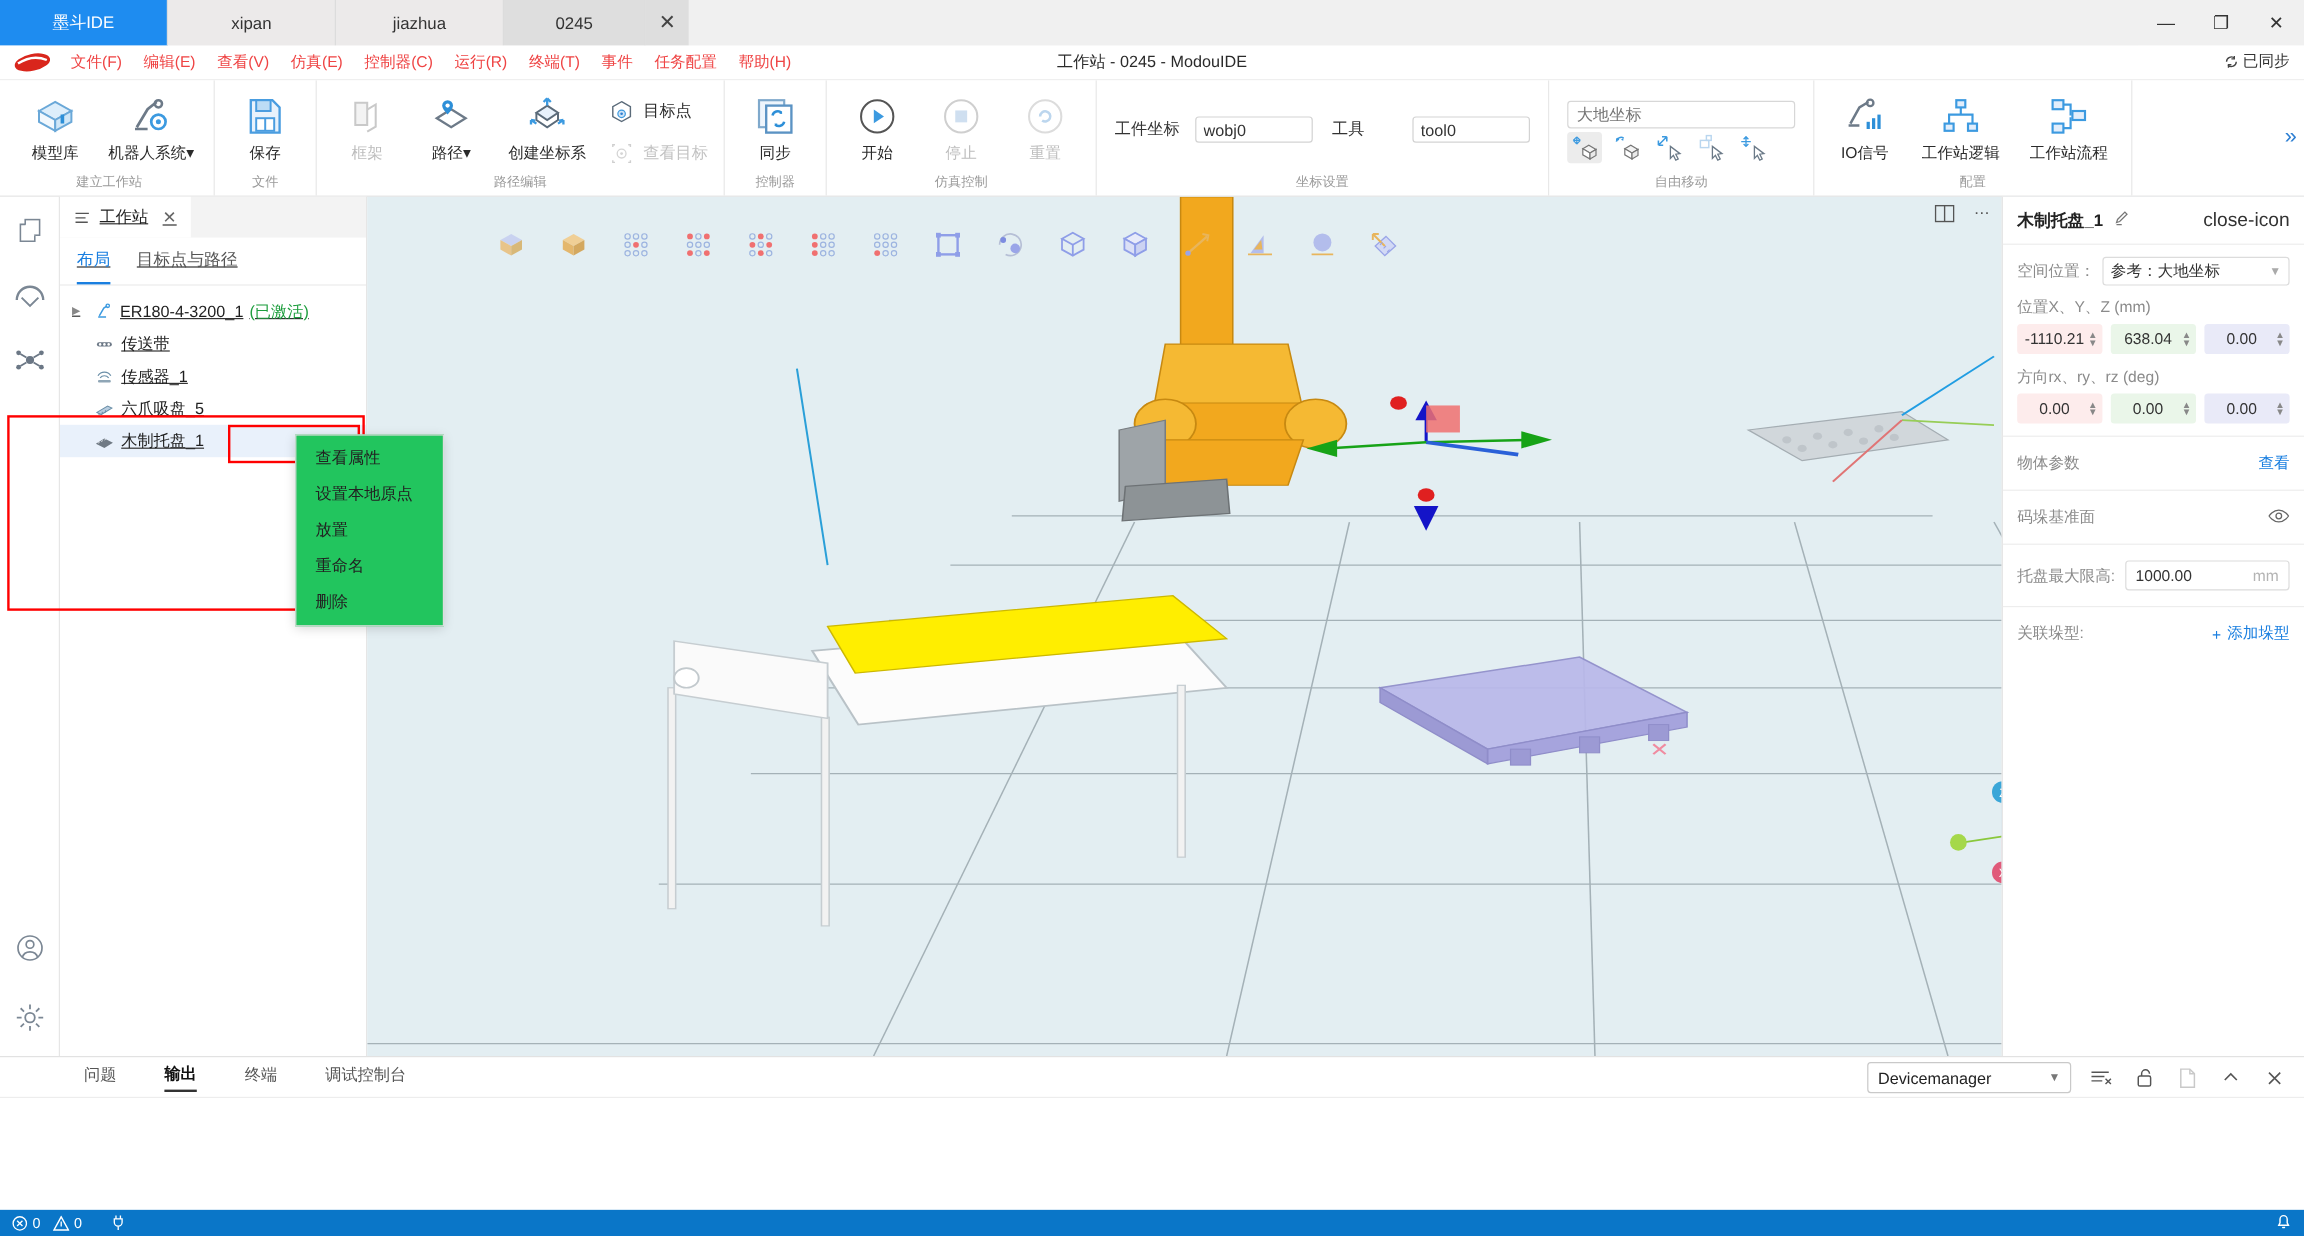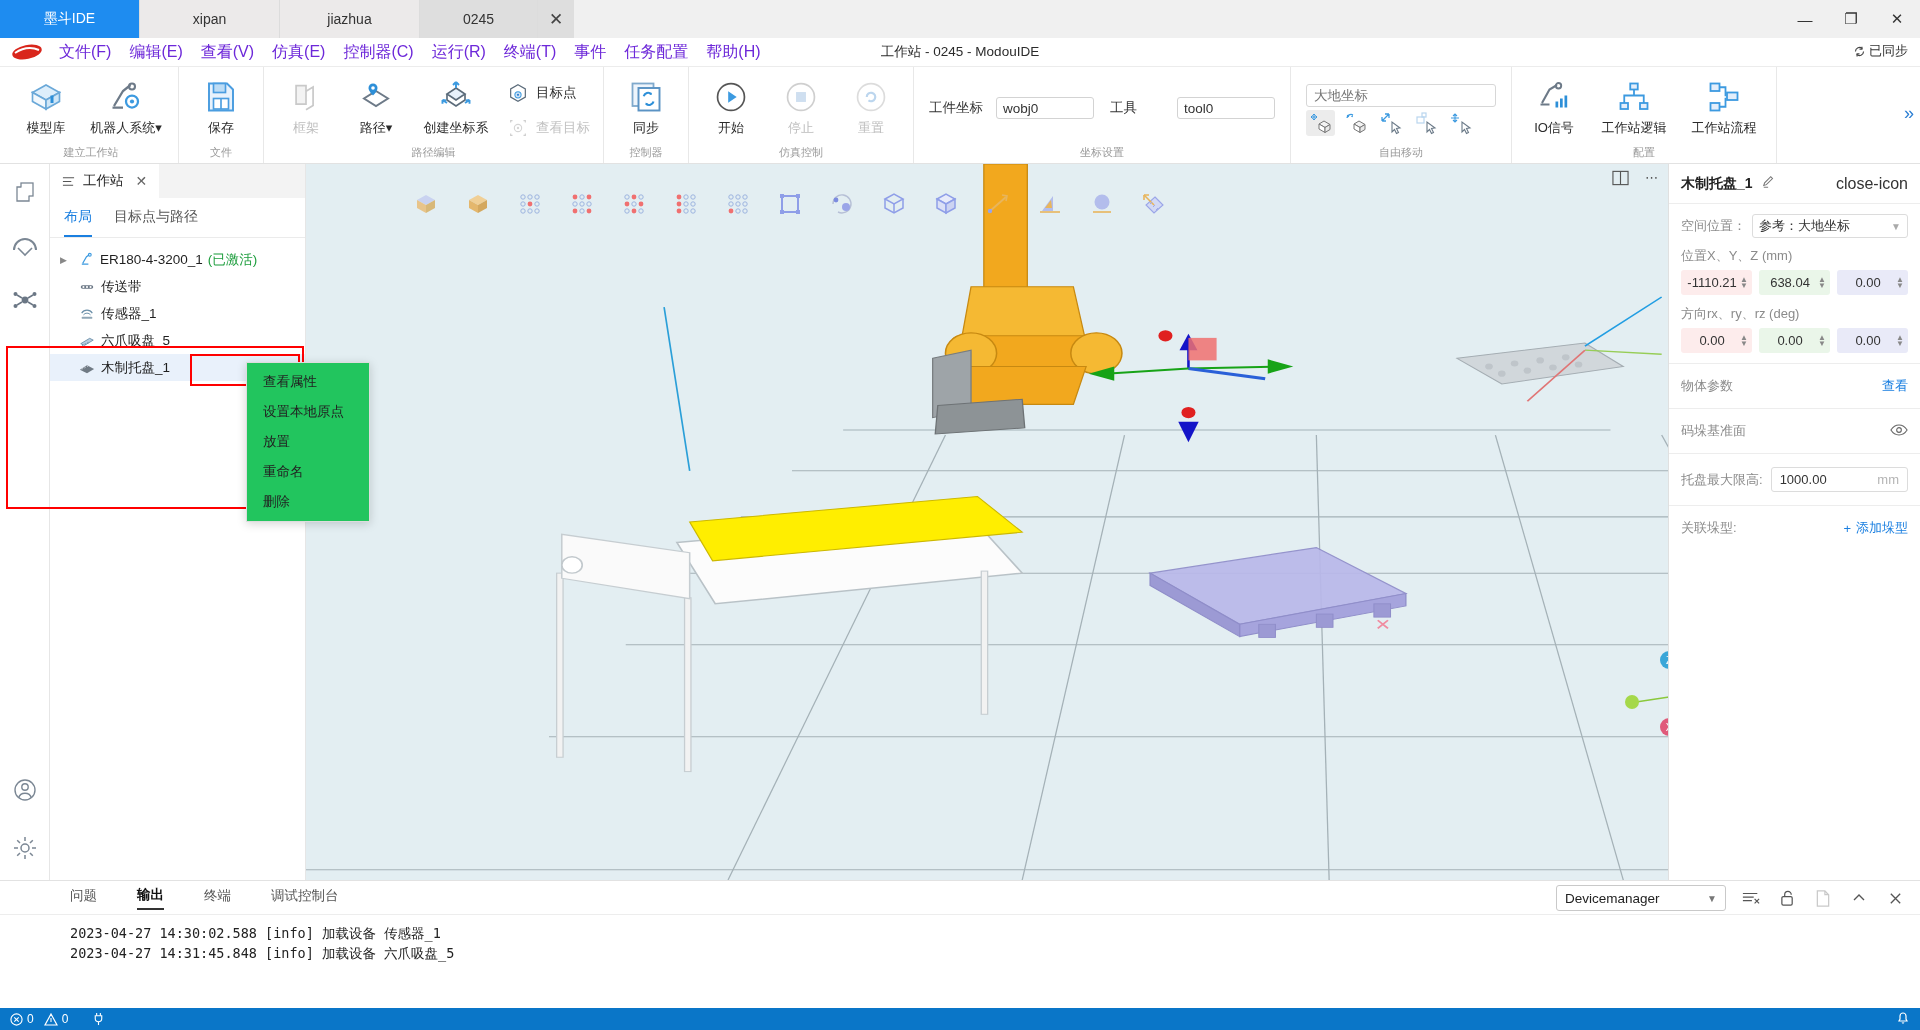--- a/index.html
+++ b/index.html
@@ -25,21 +25,21 @@
               font-size:17px; color:#444; }
   .titlefill { flex:1; background:#f0f0f0; }
   .winbtns { display:flex; align-items:stretch; }
   .winbtn { width:46px; display:flex; align-items:center; justify-content:center; font-size:15px; color:#333; }
 
   
   .menubar { height:29px; background:#fff; display:flex; align-items:center; border-bottom:1px solid #ececec;
              position:relative; }
   .logo { width:34px; height:20px; margin:0 6px 0 10px; position:relative; }
   .logo svg { display:block; }
-  .menuitem { padding:3px 9px; font-size:16px; color:#6d28d9; cursor:default; white-space:nowrap; }
+  .menuitem { padding:3px 9px; font-size:13px; color:#ef4444; cursor:default; white-space:nowrap; }
   .wintitle { position:absolute; left:0; right:0; text-align:center; font-size:13.5px; color:#2b2b2b;
               pointer-events:none; }
   .syncbtn { position:absolute; right:12px; top:4px; font-size:13px; color:#333; display:flex; align-items:center; gap:3px; }
 
   
   .ribbon { height:97px; background:#fff; border-bottom:1px solid #e2e2e2; display:flex; align-items:stretch;
             position:relative; padding-left:4px; }
   .rgroup { display:flex; flex-direction:column; align-items:center; justify-content:flex-start;
             border-right:1px solid #e8e8e8; padding:4px 0 0 0; position:relative; }
   .rgroup:last-child { border-right:none; }
@@ -68,21 +68,21 @@
   .ribbon-expand { position:absolute; right:6px; top:36px; font-size:18px; color:#2d7fd3; }
 
   
   .main { flex:1; display:flex; position:relative; min-height:0; }
 
   .iconrail { width:50px; background:#fff; border-right:1px solid #e6e6e6; display:flex;
               flex-direction:column; align-items:center; padding-top:14px; gap:26px; }
   .railicon { width:28px; height:28px; display:flex; align-items:center; justify-content:center; }
   .railspacer { flex:1; }
 
-  .leftpanel { width:256px; background:#fff; border-right:1px solid #e6e6e6; display:flex; flex-direction:column; }
+  .leftpanel { width:256px; background:#fff; border-right:1px solid #e6e6e6; display:flex; flex-direction:column;text-decoration:underline; }
   .lp-tabbar { height:34px; display:flex; align-items:stretch; background:#f3f3f3; }
   .lp-tab { display:flex; align-items:center; gap:8px; padding:0 12px; background:#fff; font-size:13.5px; color:#222; }
   .lp-tab .x { font-size:14px; color:#666; margin-left:4px; }
   .lp-subtabs { display:flex; gap:22px; padding:10px 14px 0 14px; border-bottom:1px solid #ebebeb; position:relative; }
   .lp-subtab { font-size:14px; color:#555; padding-bottom:9px; }
   .lp-subtab.active { color:#1a7fe0; border-bottom:2px solid #1a7fe0; }
   .tree { padding:8px 0 0 0; font-size:13.5px; }
   .tnode { display:flex; align-items:center; gap:5px; height:27px; padding-left:10px; white-space:nowrap; }
   .tnode.indent { padding-left:28px; }
   .tnode.sel { background:#e9f1fb; }
@@ -1003,24 +1003,20 @@
         <svg width="16" height="14" viewBox="0 0 16 14">
             <path d="M3 9l5-5 5 5" fill="none" stroke="#555" stroke-width="1.4"></path>
           </svg>
       </div>
       <div class="btico">
         <svg width="15" height="15" viewBox="0 0 16 16">
             <path d="M3 3l10 10M13 3L3 13" stroke="#555" stroke-width="1.4"></path>
           </svg>
       </div>
     </div>
-    <div class="logarea">
-      <div>2023-04-27 14:30:02.588 [info] 加载设备 传感器_1</div>
-      <div>2023-04-27 14:31:45.848 [info] 加载设备 六爪吸盘_5</div>
-    </div>
   </div>
 
   <div class="statusbar">
     <div class="sb-item">
       <svg width="13" height="13" viewBox="0 0 14 14">
           <circle cx="7" cy="7" r="6" fill="none" stroke="#fff" stroke-width="1.2"></circle>
           <path d="M4.6 4.6l4.8 4.8M9.4 4.6L4.6 9.4" stroke="#fff" stroke-width="1.2"></path>
         </svg>
       <span>0</span>
     </div>

